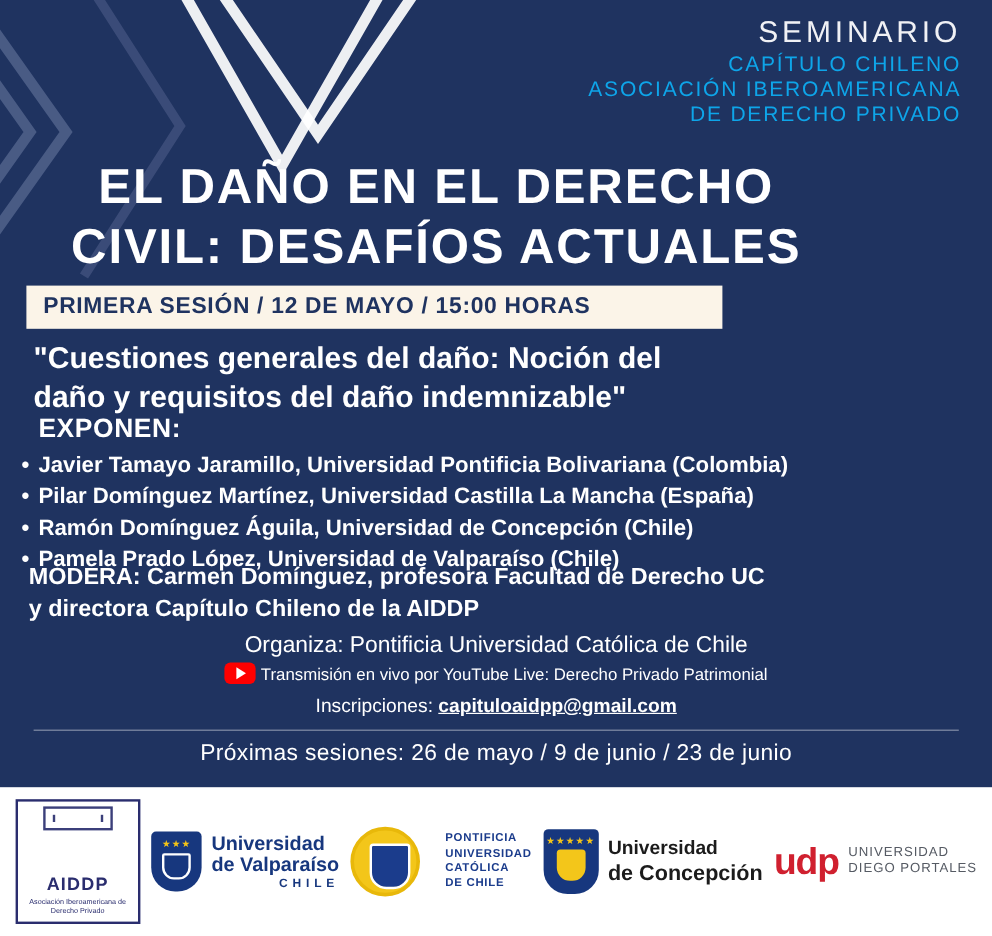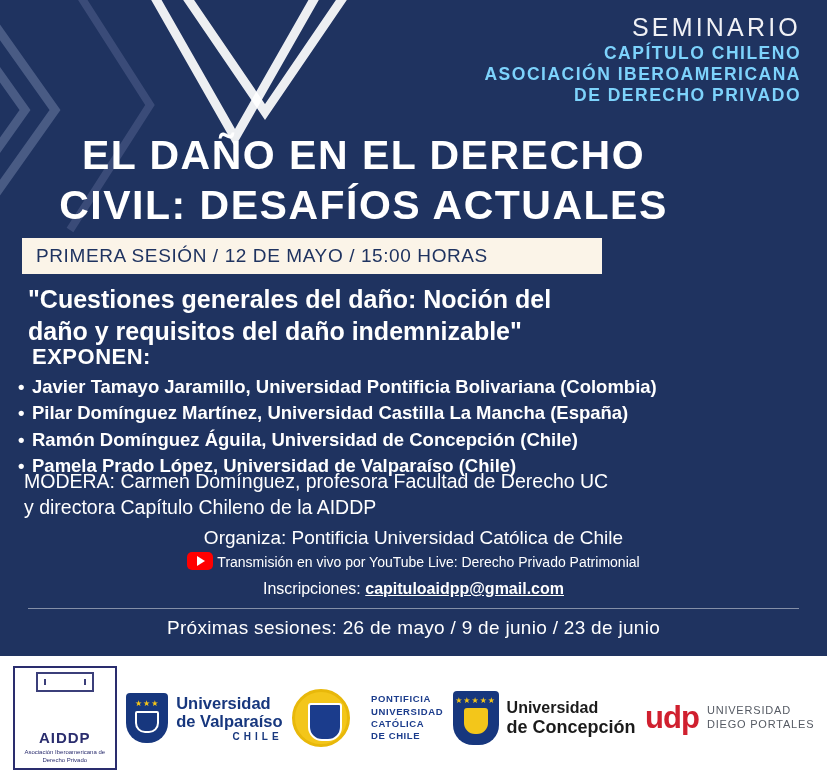--- a/index.html
+++ b/index.html
@@ -36,22 +36,22 @@
   }
   .header .l1 {
     font-size: 25px;
     letter-spacing: 3.2px;
     font-weight: 400;
     color: #f0f1f5;
   }
   .header .l2, .header .l3, .header .l4 {
     font-size: 17.5px;
     letter-spacing: 1.5px;
-    font-weight: 700;
-    color: #7dd3fc;
+    font-weight: 400;
+    color: #0ea5e9;
   }
 
   
   .title {
     position: absolute;
     top: 130px;
     left: 0;
     width: 727px;
     text-align: center;
     color: #ffffff;
@@ -64,21 +64,21 @@
 
   
   .session-bar {
     position: absolute;
     top: 238px;
     left: 22px;
     width: 580px;
     height: 36px;
     background: #fbf4e8;
     color: #1f3360;
-    font-weight: normal;
+    font-weight: bold;
     font-size: 19px;
     letter-spacing: 0.6px;
     display: flex;
     align-items: center;
     padding-left: 14px;
   }
 
   
   .quote {
     position: absolute;
@@ -118,21 +118,21 @@
     left: 0; top: 0;
   }
 
   
   .modera {
     position: absolute;
     top: 468px;
     left: 24px;
     width: 790px;
     color: #ffffff;
-    font-weight: normal;
+    font-weight: bold;
     font-size: 19.5px;
     line-height: 1.35;
   }
 
   
   .organiza {
     position: absolute;
     top: 527px;
     left: 0; width: 827px;
     text-align: center;

